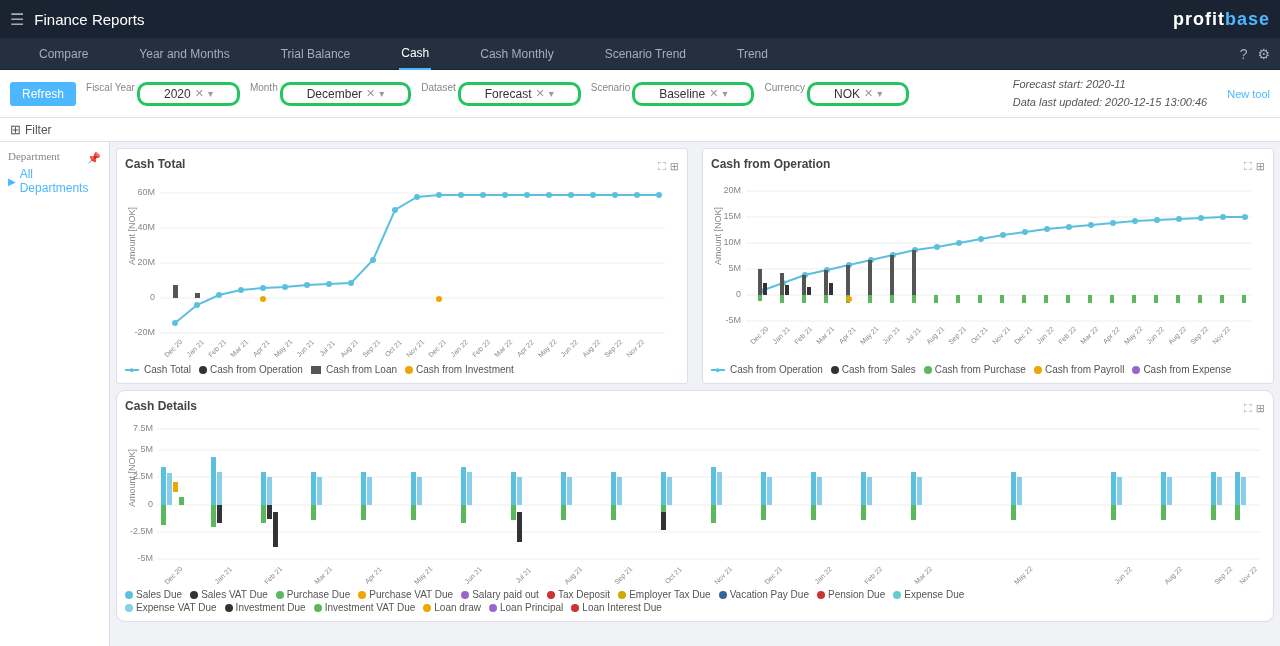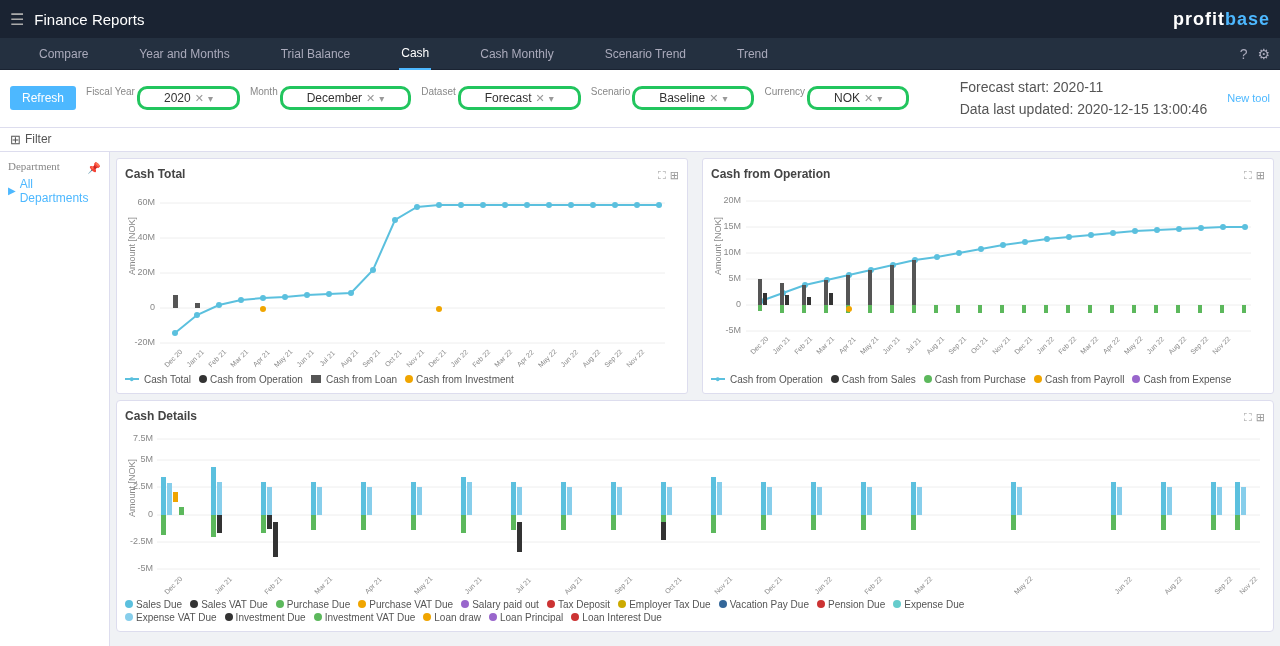--- a/index.html
+++ b/index.html
@@ -21,36 +21,36 @@
     .nav-icon-btn { color: #aab; cursor: pointer; font-size: 14px; }
 
     
     .filterbar { background: white; padding: 6px 10px; display: flex; align-items: center; gap: 10px; border-bottom: 1px solid #dde; flex-wrap: wrap; }
     .refresh-btn { background: #4db8ff; color: white; border: none; border-radius: 3px; padding: 5px 12px; cursor: pointer; font-size: 12px; font-weight: 500; }
     .filter-group { display: flex; flex-direction: row; gap: 2px; }
     .filter-label { font-size: 10px; color: #888; }
     .filter-select { display: flex; align-items: center; border: 3px solid #22c55e; border-radius: 10px; padding: 2px 24px; background: white; gap: 4px; min-width: 80px; font-size: 12px; }
     .filter-select .clear-x { color: #999; cursor: pointer; font-size: 11px; }
     .filter-select .arrow { color: #999; font-size: 10px; }
-    .forecast-info { margin-left: auto; font-size: 14px; color: #555; line-height: 1.6; }
+    .forecast-info { margin-left: auto; font-size: 11px; color: #555; line-height: 1.6; font-style: italic; }
     .new-tool-link { color: #4db8ff; cursor: pointer; font-size: 11px; margin-left: 10px; }
 
     
     .main-layout { display: flex; height: calc(646px - 38px - 32px - 36px - 30px); }
     .sidebar { width: 110px; background: white; border-right: 1px solid #dde; padding: 8px; }
     .sidebar-title { font-size: 11px; color: #888; margin-bottom: 5px; font-family: Liberation Serif, serif; }
     .sidebar-item { font-size: 12px; color: #4db8ff; cursor: pointer; display: flex; align-items: center; gap: 4px; }
 
     
     .content { flex: 1; overflow-y: auto; padding: 6px; display: flex; flex-direction: column; gap: 6px; }
     .charts-row { display: flex; gap: 14px; }
 
     
     .chart-panel { background: white; border: 1px solid #dde; border-radius: 3px; padding: 8px; flex: 1; }
-    .chart-panel-full { background: white; border: 1px solid #dde; border-radius: 4px; padding: 8px; }
+    .chart-panel-full { background: white; border: 1px solid #dde; border-radius: 9px; padding: 8px; }
     .chart-title { font-size: 12px; font-weight: 600; color: #444; margin-bottom: 4px; }
     .chart-icons { float: right; display: flex; gap: 4px; }
     .chart-area { position: relative; }
 
     
     svg { display: block; }
 
     
     .legend { display: flex; flex-wrap: wrap; gap: 8px; margin-top: 4px; font-size: 10px; color: #555; align-items: center; }
     .legend-item { display: flex; align-items: center; gap: 3px; }

